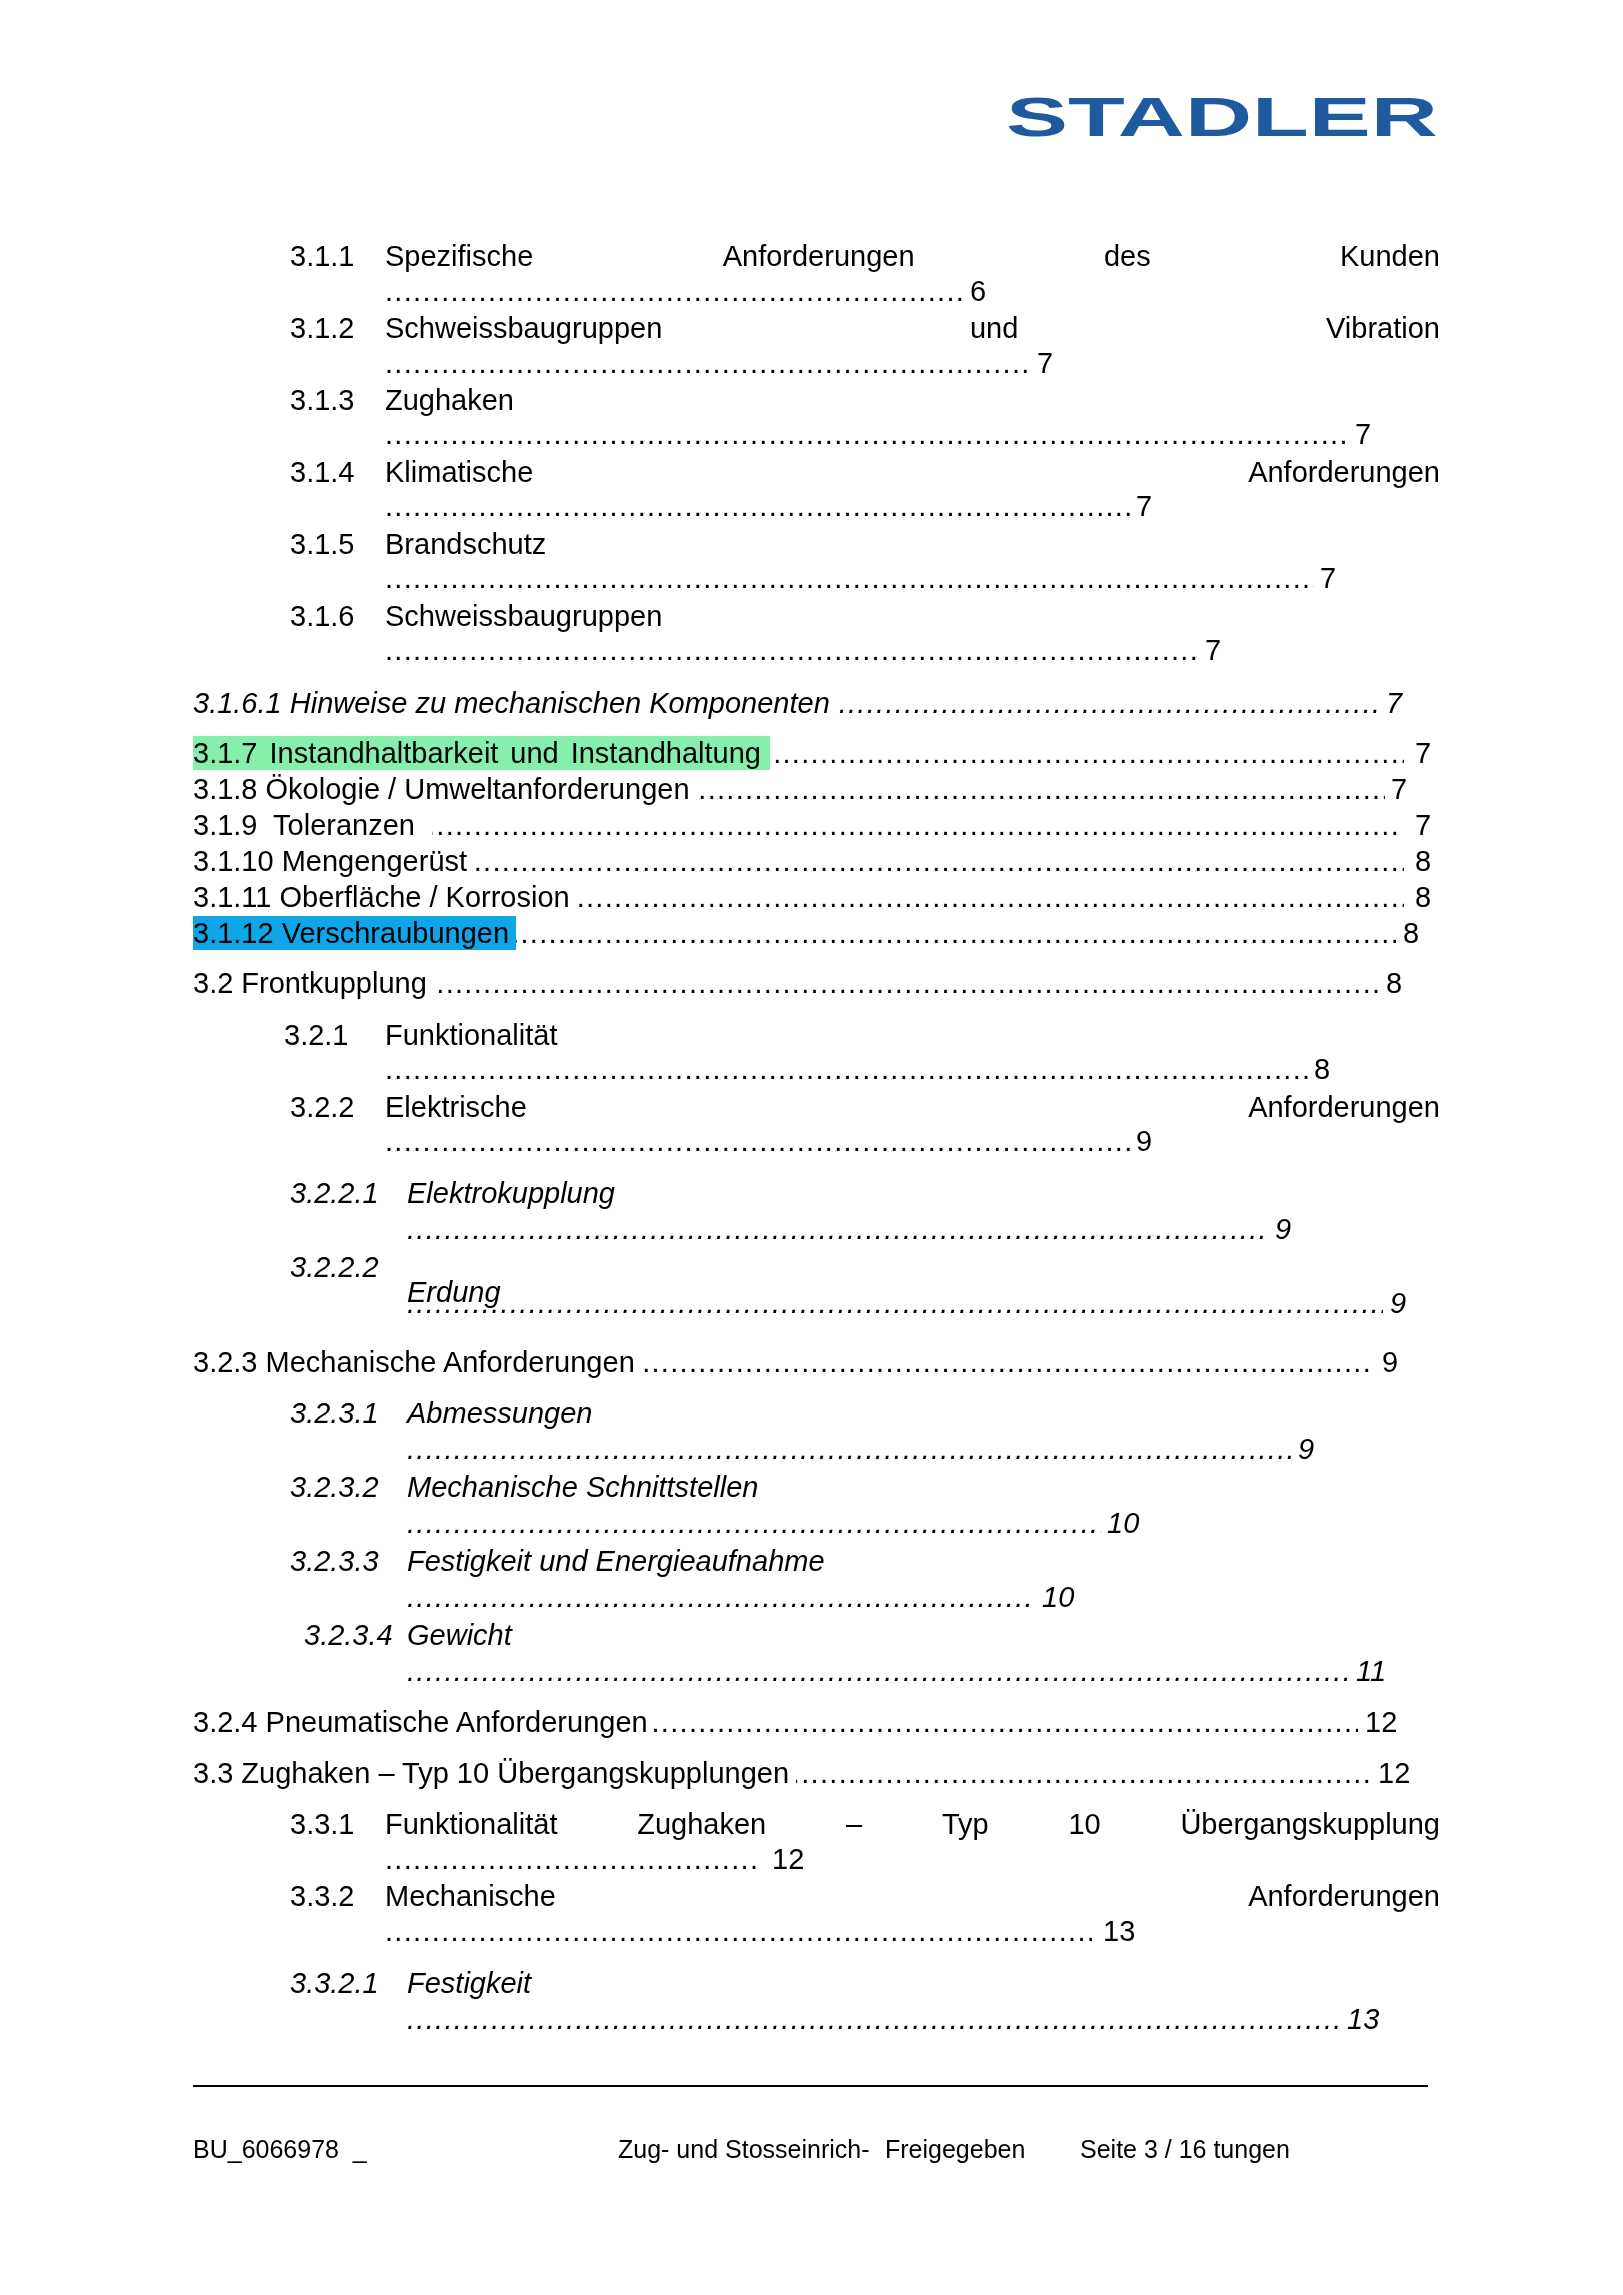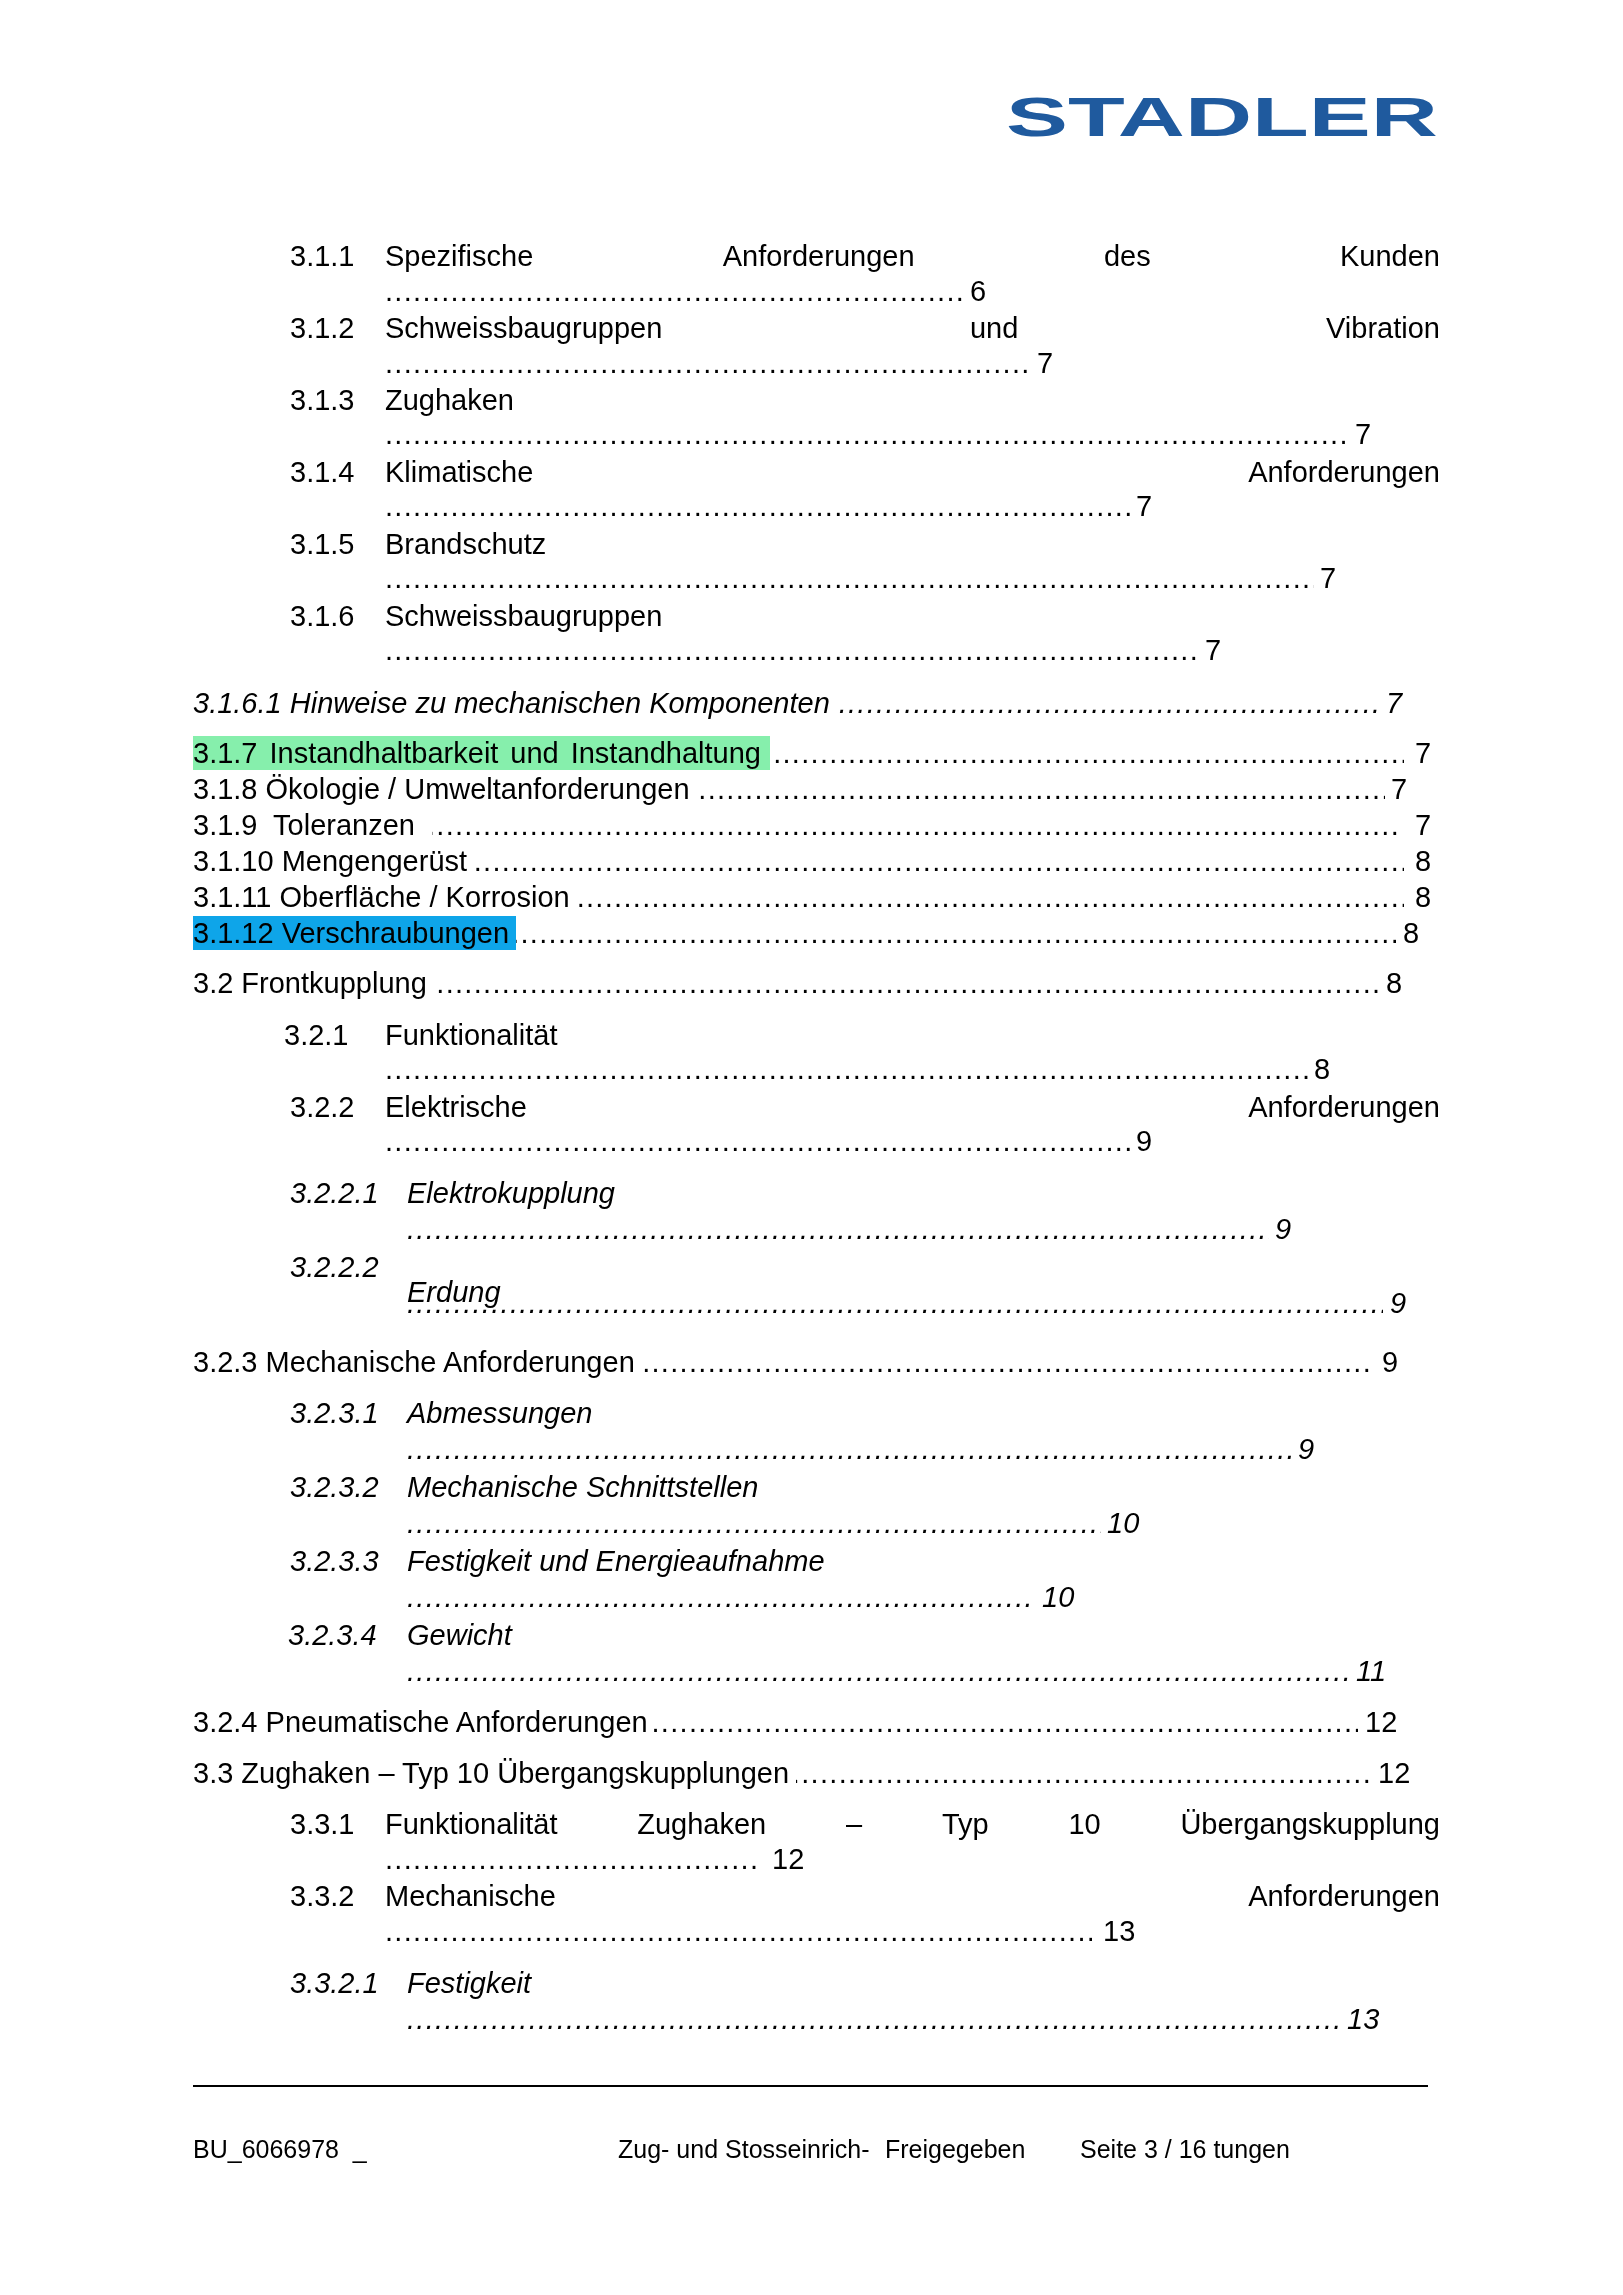--- a/index.html
+++ b/index.html
@@ -206,21 +206,21 @@
   <div class="row ital" style="top:1544px;">
     <span class="abs" style="left:290px;">3.2.3.3</span>
     <span class="abs" style="left:407px;">Festigkeit und Energieaufnahme</span>
   </div>
   <div class="row ital" style="top:1580px;">
     <span class="dots" style="left:407px; width:628px;">.............................................................................................................................................................................................................</span>
     <span class="abs" style="left:1042px;">10</span>
   </div>
 
   <div class="row ital" style="top:1618px;">
-    <span class="abs" style="left:288px;">3.2.3.4</span>
+    <span class="abs" style="left:304px;">3.2.3.4</span>
     <span class="abs" style="left:407px;">Gewicht</span>
   </div>
   <div class="row ital" style="top:1654px;">
     <span class="dots" style="left:407px; width:942px;">...........................................................................................................................................................................................................................................................................................................................</span>
     <span class="abs" style="left:1356px;">11</span>
   </div>
 
   <div class="row" style="top:1705px;">
     <span class="abs" style="left:193px; background:#fff; padding-right:6.5px; z-index:1;">3.2.4 Pneumatische Anforderungen</span>
     <span class="dots" style="left:193px; width:1165px;">...................................................................................................................................................................................................................................................................................................................................................................................</span>

